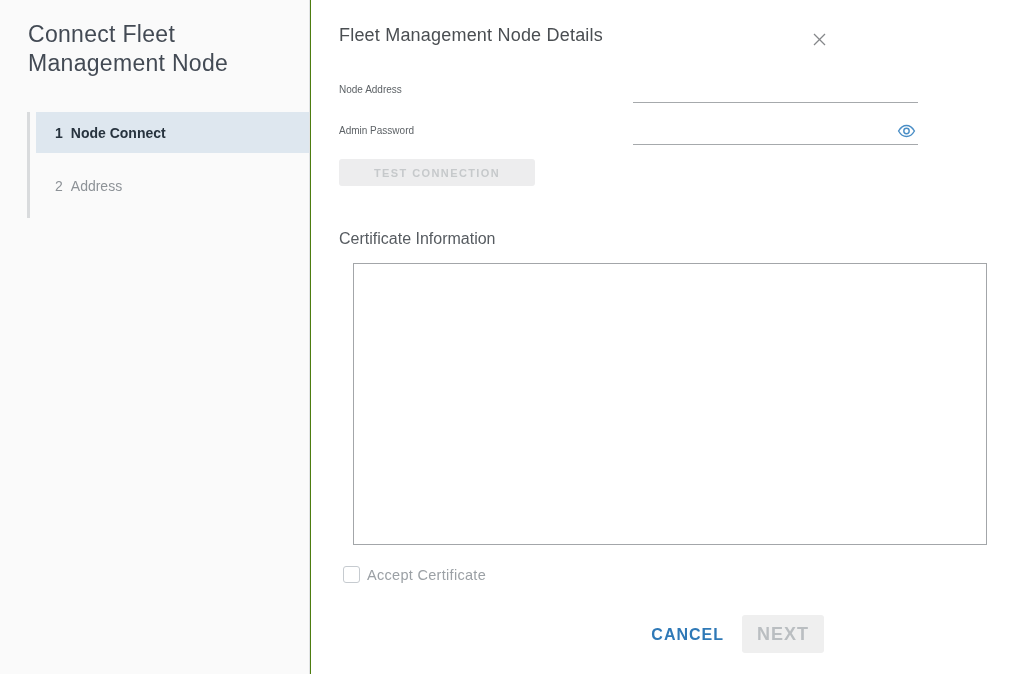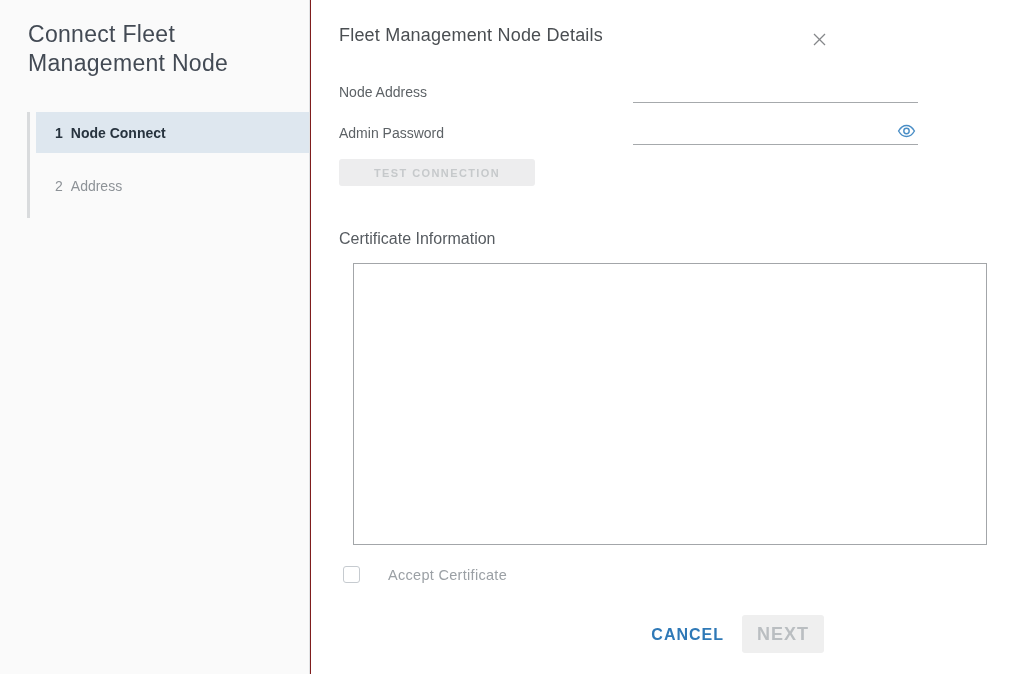--- a/index.html
+++ b/index.html
@@ -4,21 +4,21 @@
 <style>
   * { margin: 0; padding: 0; box-sizing: border-box; }
   html, body { background: #ffffff; }
   body {
     font-family: "Liberation Sans", sans-serif;
     width: 1024px; height: 674px; overflow: hidden;
   }
   .dialog {
     position: relative;
     width: 848px; height: 674px;
-    background: #7f1d1d;
+    background: #4d7c0f;
   }
 
   
   .sidebar {
     position: absolute; left: 0; top: 0; bottom: 0; width: 310px;
     background: #fafafa;
     border-right: 1px solid #e1e3e5;
   }
   .wizard-title {
     position: absolute; left: 28px; top: 20px; right: 16px;
@@ -52,21 +52,21 @@
   }
   .close-btn {
     position: absolute; right: 18px; top: 28px;
     width: 22px; height: 22px;
     background: none; border: none; cursor: pointer;
     display: flex; align-items: center; justify-content: center;
   }
 
   .field-label {
     position: absolute; left: 28px;
-    font-size: 14px; color: #5d6266;
+    font-size: 10px; color: #5d6266;
   }
   .lbl-node    { top: 84px; }
   .lbl-admin   { top: 125px; }
   .underline-input {
     position: absolute; left: 322px; width: 285px; height: 22px;
     border: none; border-bottom: 1px solid #a6a9ac;
     background: transparent; border-radius: 0;
     font-family: "Liberation Sans", sans-serif; font-size: 14px; color: #333;
     outline: none;
   }
@@ -104,21 +104,21 @@
   .accept-row {
     position: absolute; left: 32px; top: 566px;
     display: flex; align-items: center;
   }
   .checkbox {
     width: 17px; height: 17px;
     border: 1px solid #c6cbd0; border-radius: 3px;
     background: #ffffff; cursor: pointer;
   }
   .accept-label {
-    margin-left: 28px;
+    margin-left: 7px;
     font-size: 14.5px; color: #9ba0a5; letter-spacing: 0.3px;
   }
 
   .cancel-btn {
     position: absolute; right: 124px; top: 626px;
     background: none; border: none; cursor: pointer;
     font-family: "Liberation Sans", sans-serif;
     font-size: 16px; font-weight: bold; letter-spacing: 1px;
     color: #2f79b7;
   }

